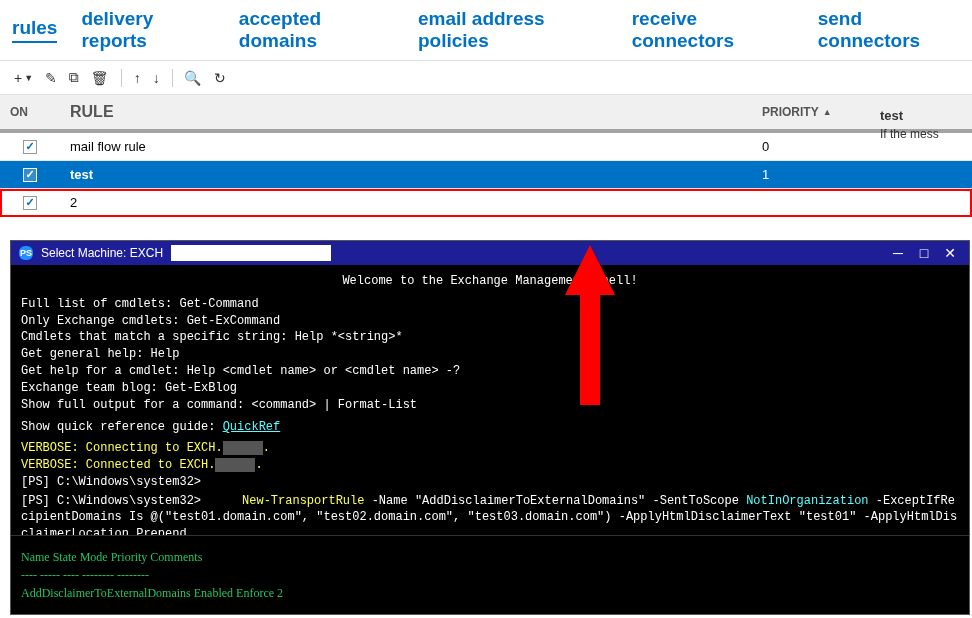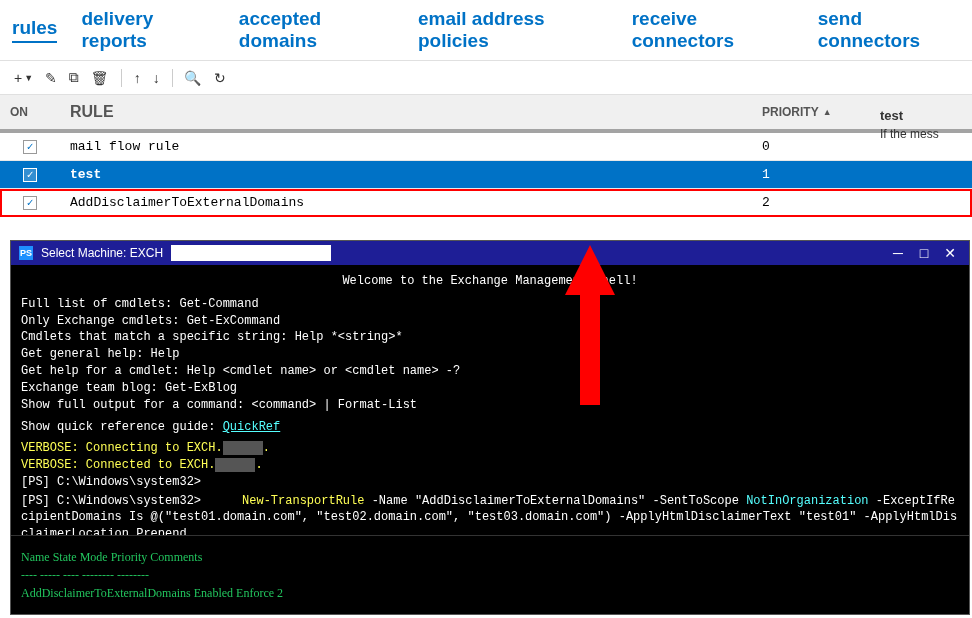--- a/index.html
+++ b/index.html
@@ -55,21 +55,20 @@
     }
     .col-on { width: 60px; padding: 4px 10px; font-size: 12px; font-weight: bold; color: #555; text-transform: uppercase; }
     .col-rule { flex: 1; padding: 4px 10px; font-size: 16px; font-weight: bold; color: #555; text-transform: uppercase; }
     .col-priority { width: 120px; padding: 4px 10px; font-size: 12px; font-weight: bold; color: #555; text-transform: uppercase; display: flex; align-items: center; gap: 4px; }
 
     .table-row {
       display: flex;
       align-items: center;
       border-bottom: 1px solid #e8e8e8;
       background: #fff;
-      font-family: Liberation Mono, monospace;
     }
     .table-row.selected {
       background: #0072c6;
       color: #fff;
     }
     .table-row.highlighted {
       outline: 2px solid red;
       outline-offset: -2px;
     }
     .row-on { width: 60px; padding: 6px 10px; }
@@ -137,20 +136,21 @@
     .ps-titlebar-icon {
       width: 14px;
       height: 14px;
       background: #1e90ff;
       display: flex;
       align-items: center;
       justify-content: center;
       font-size: 9px;
       color: #fff;
       font-weight: bold;
+      border-radius: 6px;
     }
     .ps-titlebar-input {
       background: #fff;
       color: #000;
       border: none;
       font-size: 12px;
       padding: 1px 4px;
       width: 160px;
     }
     .ps-window-controls {
@@ -273,21 +273,20 @@
   </div>
   <div class="row-rule" style="font-weight:bold;">test</div>
   <div class="row-priority">1</div>
   <div style="width:100px;"></div>
 </div>
 
 <div class="table-row highlighted">
   <div class="row-on checkbox-cell">
     <div class="cb checked"></div>
   </div>
-  <div class="row-rule">AddDisclaimerToExternalDomains</div>
   <div class="row-priority">2</div>
   <div style="width:100px;"></div>
 </div>
 
 <div class="right-panel">
   <div style="font-weight:bold; font-size:13px;">test</div>
   <div style="margin-top:4px; font-size:12px; color:#333;">If the mess</div>
 </div>
 
 <div class="red-arrow">

